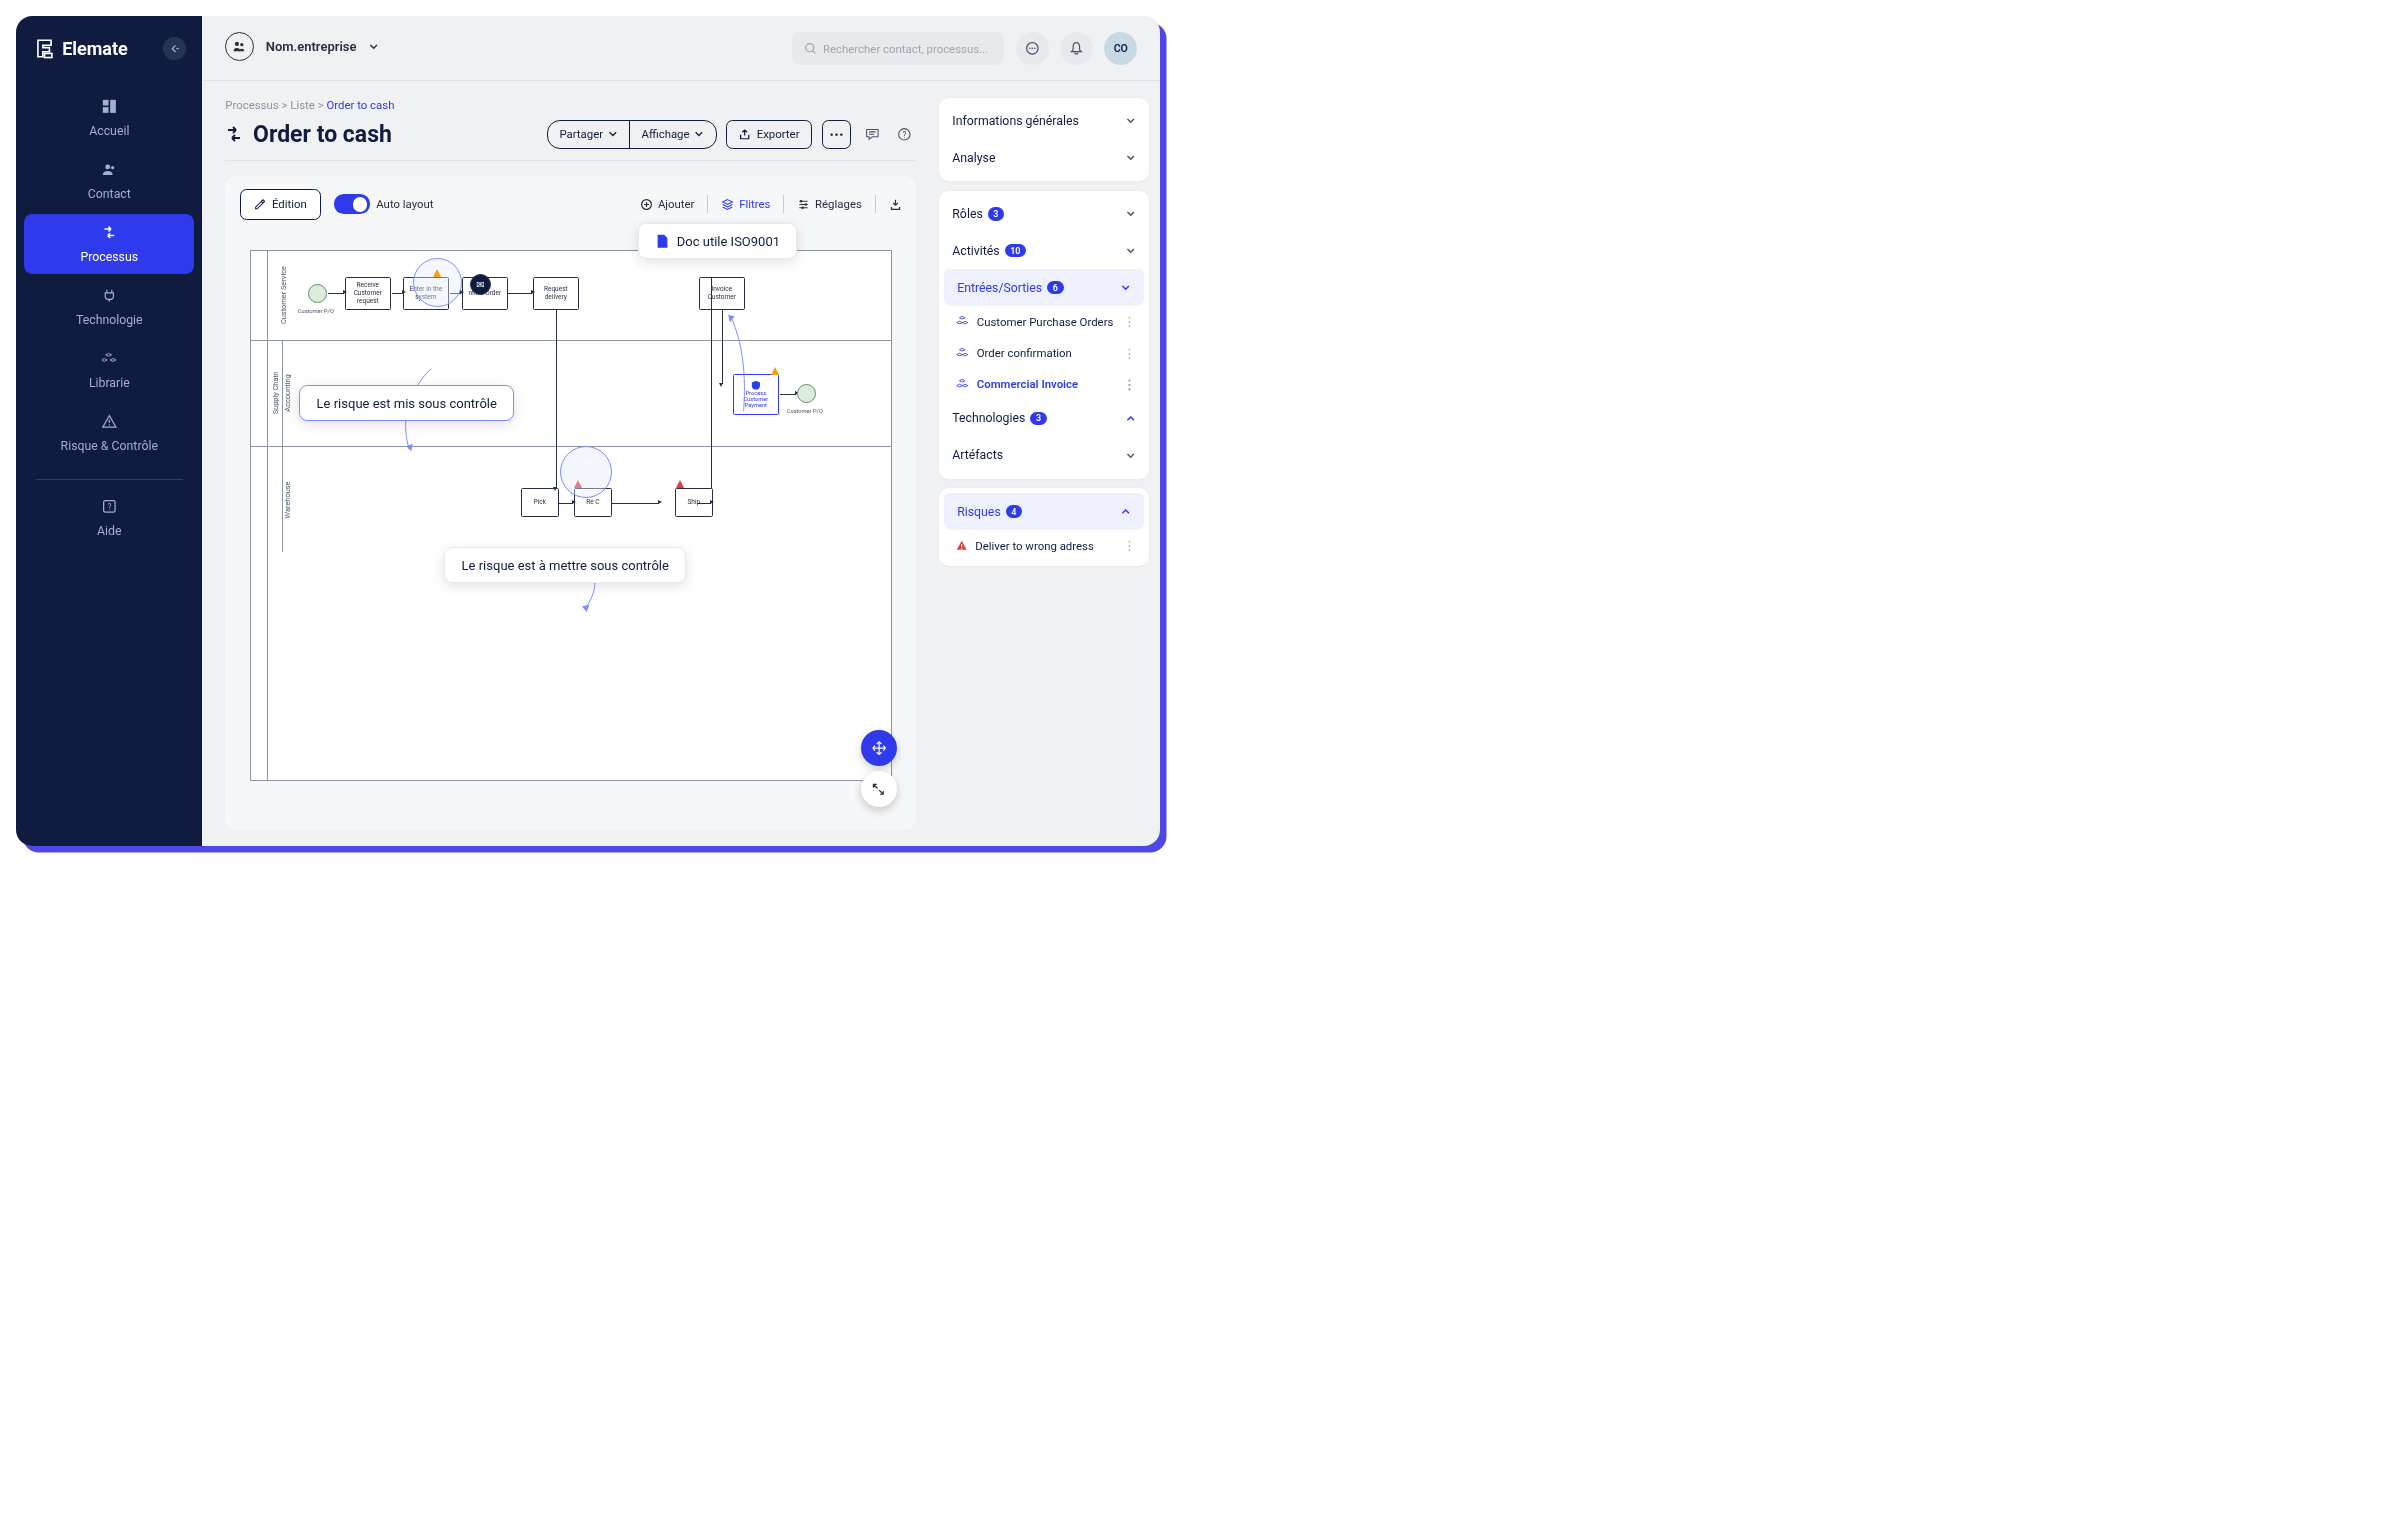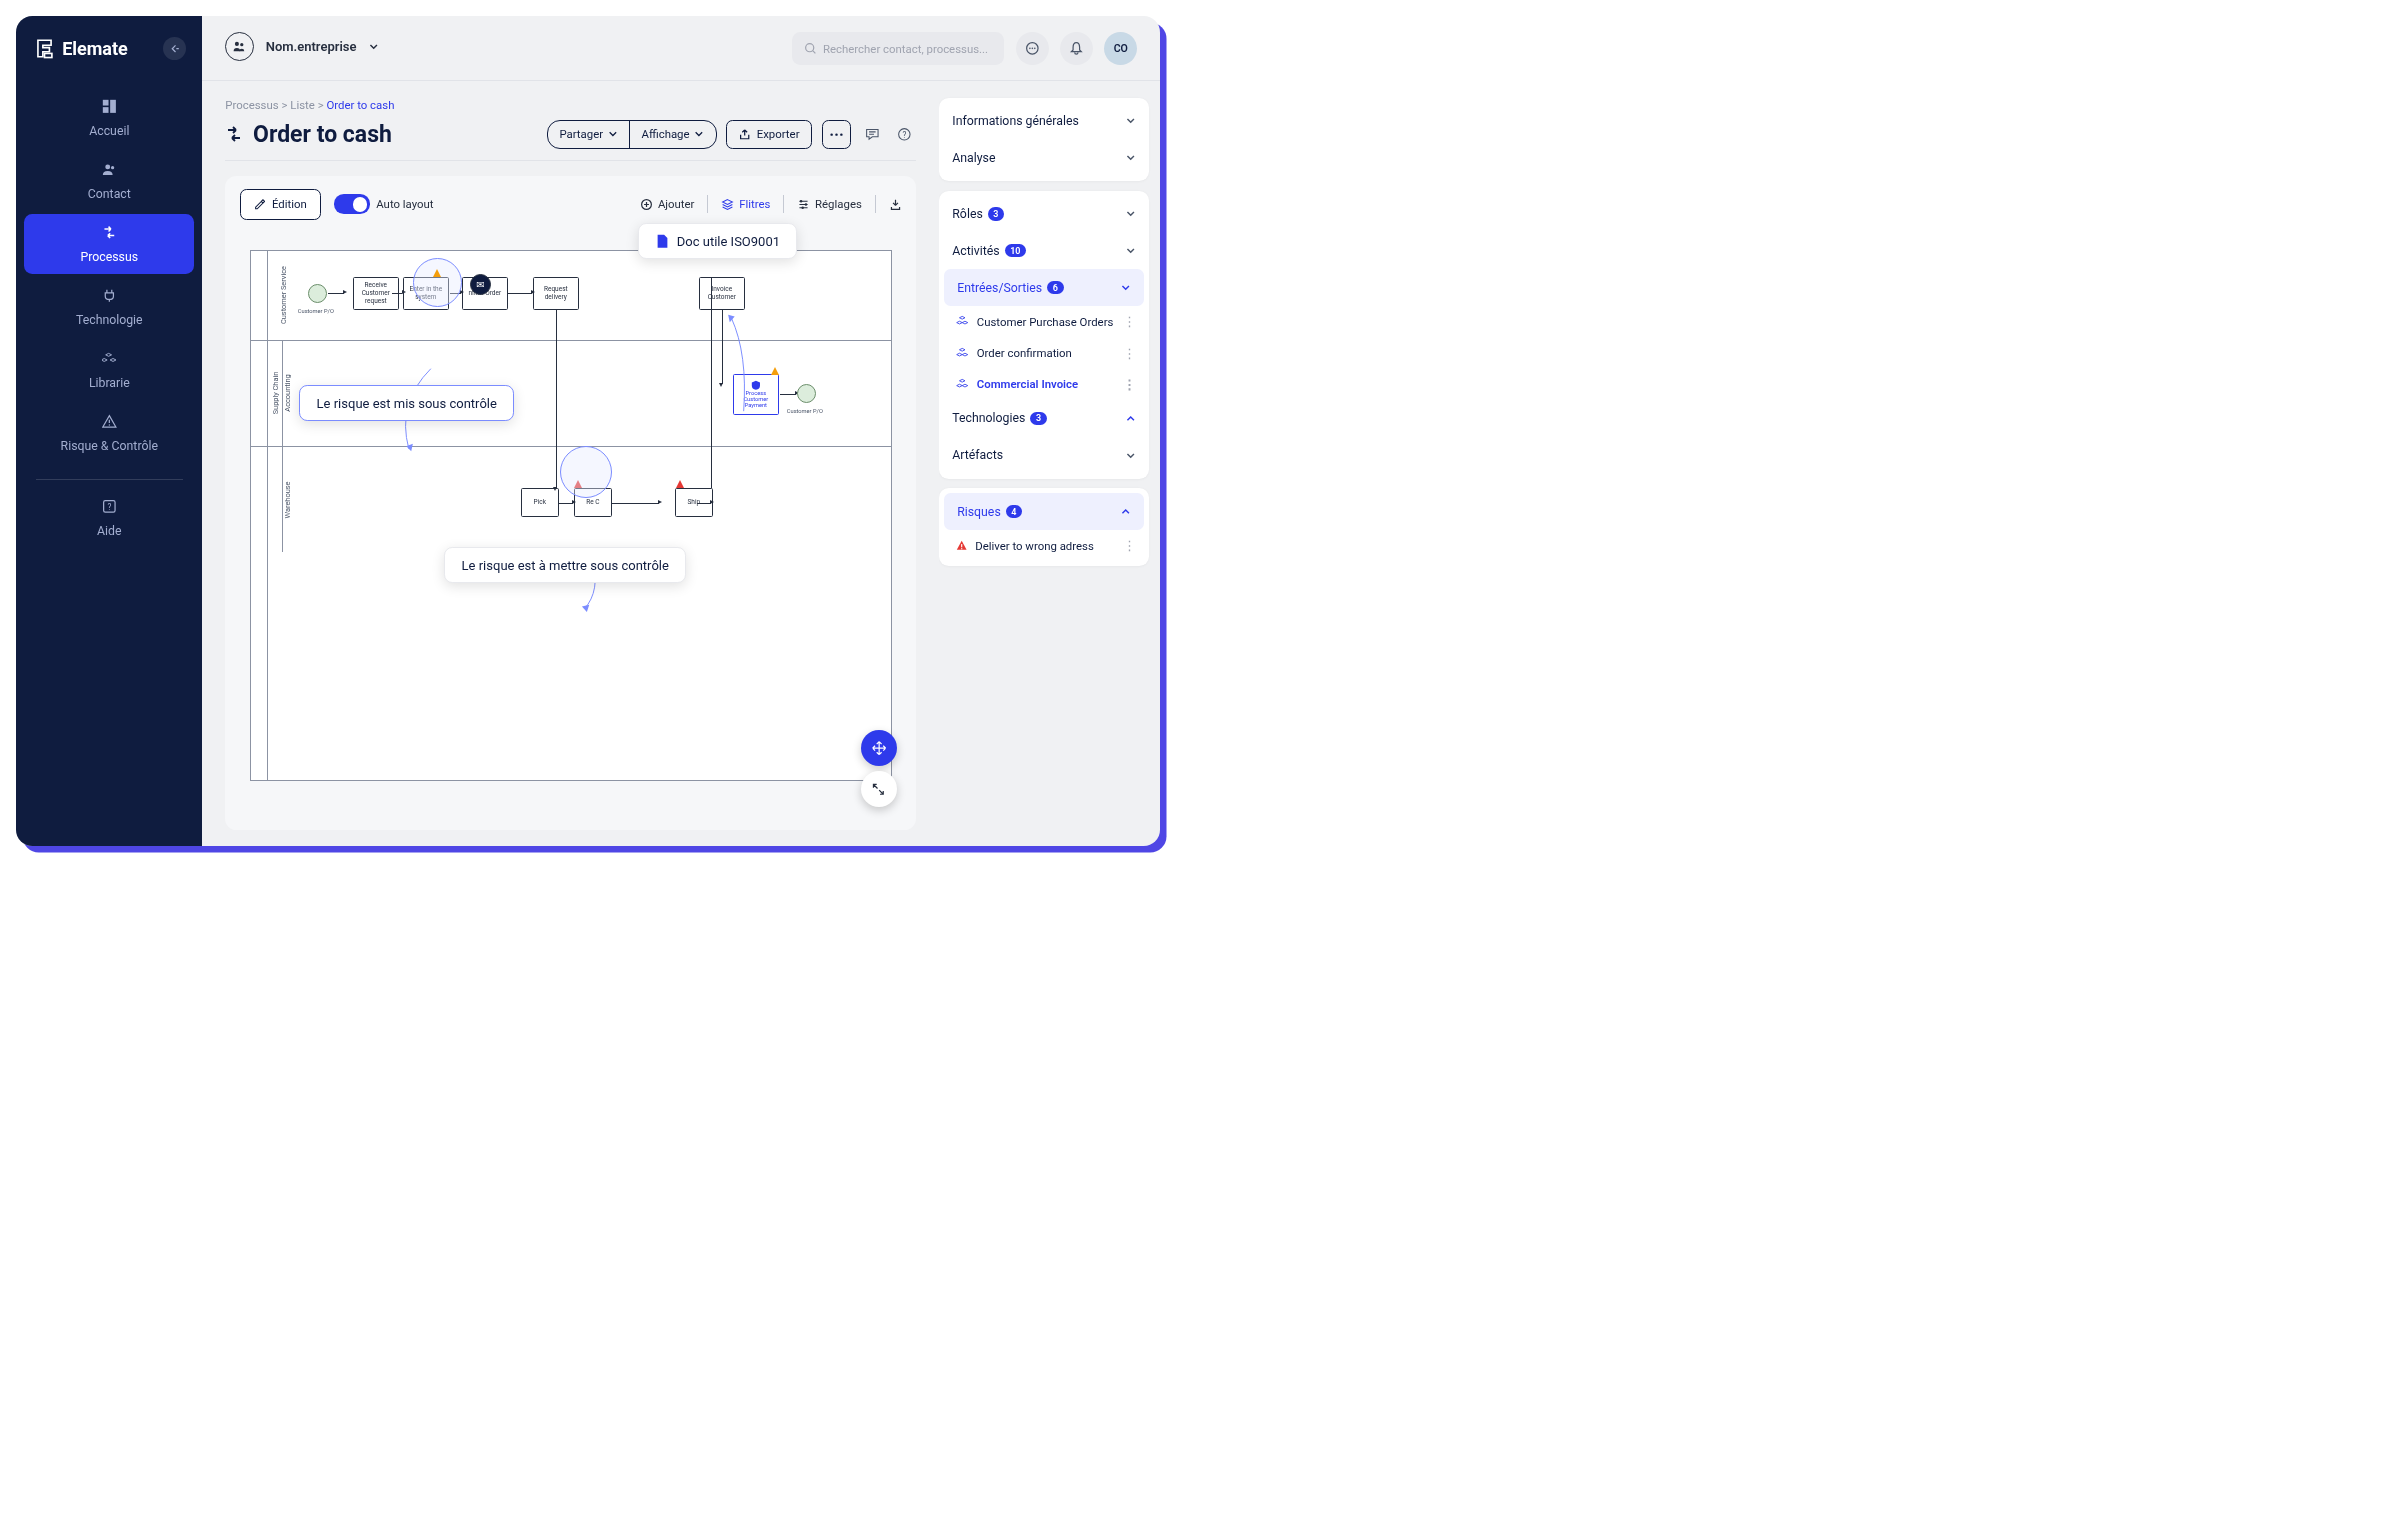--- a/index.html
+++ b/index.html
@@ -325,21 +325,21 @@
             </div>
           </div>
 
           <div class="diagram">
             <div class="lane-vdivider"></div>
 
             <div class="lane" style="top:0;height:90px;">
               <span class="lane-label">Customer Service</span>
               <div class="bpmn-circle" style="top:33px;left:57px;"></div>
               <div style="position:absolute;top:57px;left:47px;font-size:5.7px;color:#4A5568;">Customer P/O</div>
-              <div class="bpmn-box" style="top:26px;left:102px;width:46px;height:33px;">Receive Customer request</div>
+              <div class="bpmn-box" style="top:26px;left:94px;width:46px;height:33px;">Receive Customer request</div>
               <div class="flow-line flow-lineh arrow-r" style="top:42px;left:77px;width:16.3px;"></div>
               <div class="bpmn-box" style="top:26px;left:152px;width:46px;height:33px;">Enter in the system</div>
               <div class="flow-line flow-lineh arrow-r" style="top:42px;left:141px;width:10.6px;"></div>
               <div class="bpmn-box" style="top:26px;left:211px;width:46px;height:33px;">nfirm Order</div>
               <div class="flow-line flow-lineh arrow-r" style="top:42px;left:199px;width:11.4px;"></div>
               <div class="bpmn-evt" style="top:23px;left:219px;background:#0F1C3F;color:#fff;">✉</div>
               <div class="bpmn-box" style="top:26px;left:282px;width:46px;height:33px;">Request delivery</div>
               <div class="flow-line flow-lineh arrow-r" style="top:42px;left:257px;width:24px;"></div>
               <div class="bpmn-box" style="top:26px;left:448px;width:46px;height:33px;">Invoice Customer</div>
             </div>

